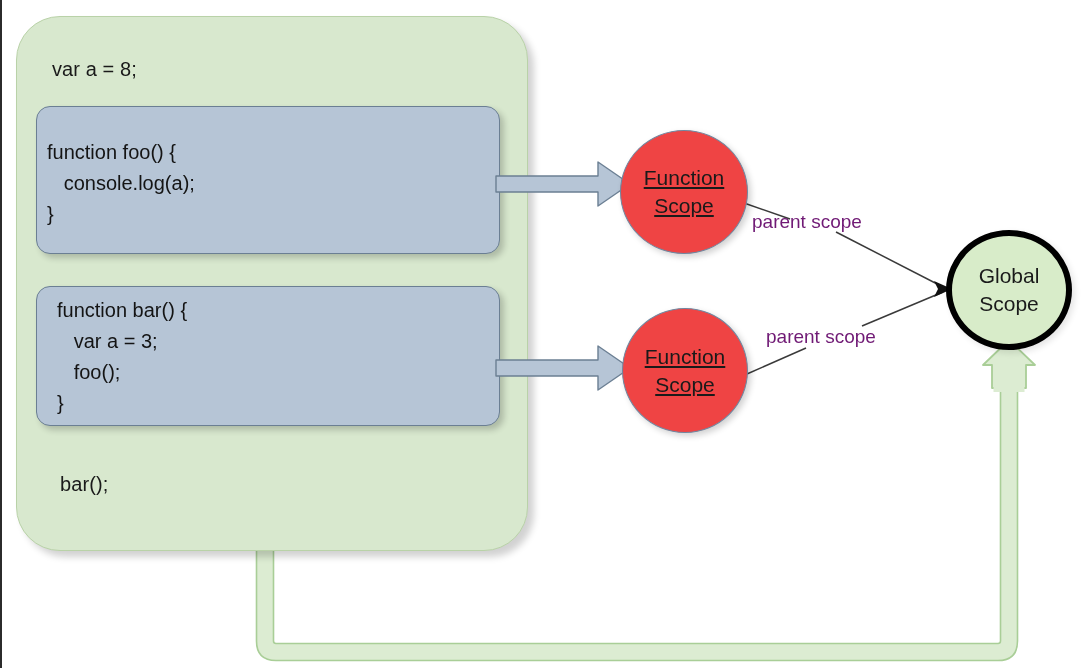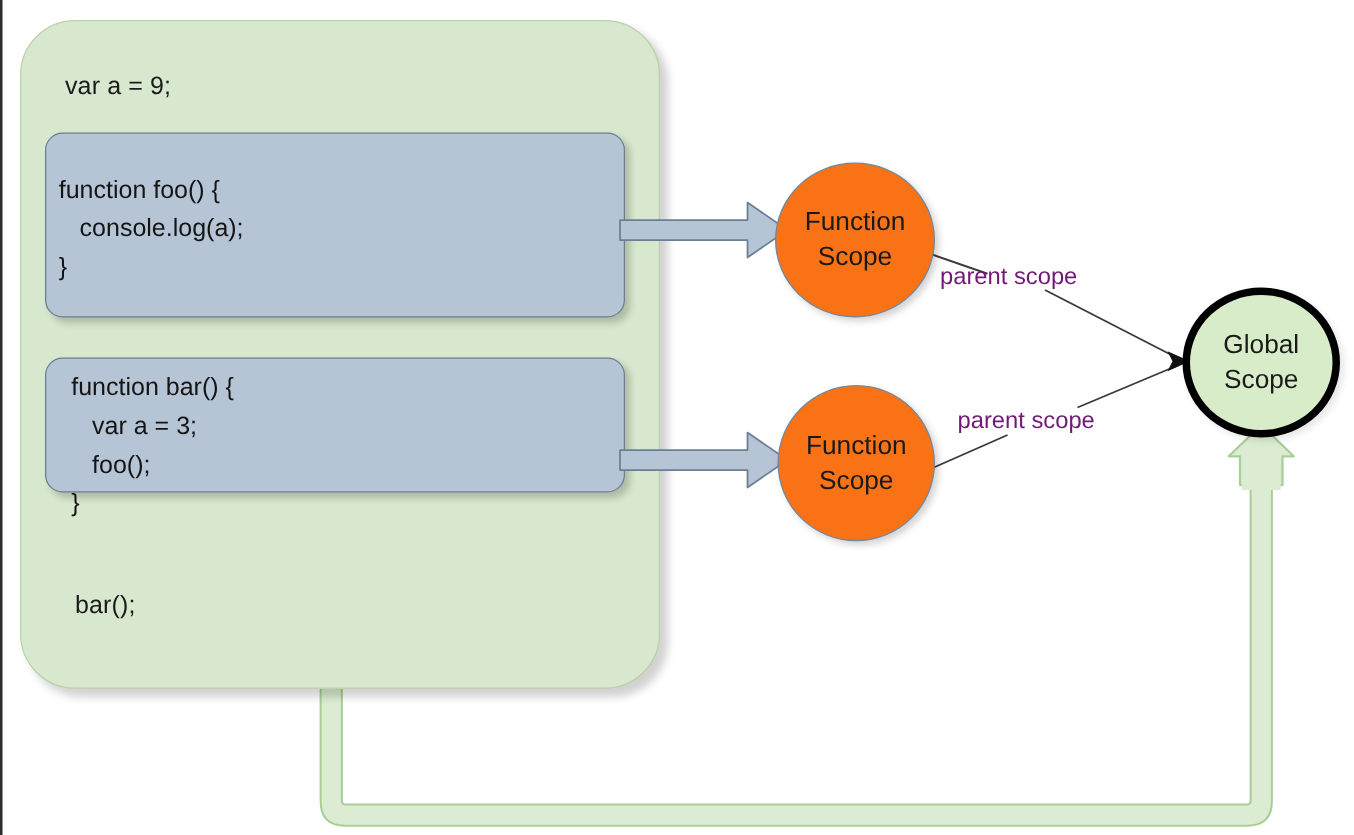--- a/index.html
+++ b/index.html
@@ -66,21 +66,21 @@
   .fn-box-foo {
     left: 36px;
     top: 106px;
     width: 464px;
     height: 148px;
   }
   .fn-box-bar {
     left: 36px;
     top: 286px;
     width: 464px;
-    height: 108px;
+    height: 140px;
   }
   .fn-code {
     position: absolute;
     color: #141414;
     font-size: 20px;
     line-height: 31px;
     white-space: pre;
   }
   .fn-code-foo {
     left: 10px;
@@ -103,23 +103,24 @@
     display: flex;
     align-items: center;
     justify-content: center;
     text-align: center;
     box-sizing: border-box;
     font-size: 21px;
     line-height: 28px;
     color: #1a1a1a;
   }
   .circle-fn {
-    background: #f97316;
+    background: #ef4444;
     border: 1px solid #7087a0;
     box-shadow: 3px 3px 6px rgba(0,0,0,0.18);
+    text-decoration: underline;
   }
   .circle-fn-top {
     left: 620px;
     top: 130px;
     width: 128px;
     height: 124px;
   }
   .circle-fn-bottom {
     left: 622px;
     top: 308px;
@@ -199,21 +200,21 @@
     <path d="M 1000.5,362 L 1000.5,641 Q 1000.5,643.5 998,643.5 L 276,643.5 Q 273.5,643.5 273.5,641 L 273.5,551" fill="none" stroke="#a9ce97" stroke-width="1.6" stroke-linejoin="round"></path>
     <path d="M 1017.5,362 L 1017.5,641 Q 1017.5,660.5 998,660.5 L 276,660.5 Q 256.5,660.5 256.5,641 L 256.5,551" fill="none" stroke="#a9ce97" stroke-width="1.6" stroke-linejoin="round"></path>
 
     <path d="M 992,388 L 992,365 L 983,365 L 1009,340 L 1035,365 L 1026,365 L 1026,388 Z" fill="#dcecd2" stroke="#a9ce97" stroke-width="1.8" stroke-linejoin="round"></path>
 
     <rect x="993.5" y="384" width="31" height="8" fill="#dcecd2"></rect>
   </svg>
 
   <div class="global-container"></div>
 
-  <div class="code-line var-a">var a = 9;</div>
+  <div class="code-line var-a">var a = 8;</div>
 
   <div class="code-line bar-call">bar();</div>
 
   <div class="fn-box fn-box-foo">
     <div class="fn-code fn-code-foo">function foo() {
    console.log(a);
 }</div>
   </div>
 
   <div class="fn-box fn-box-bar">

